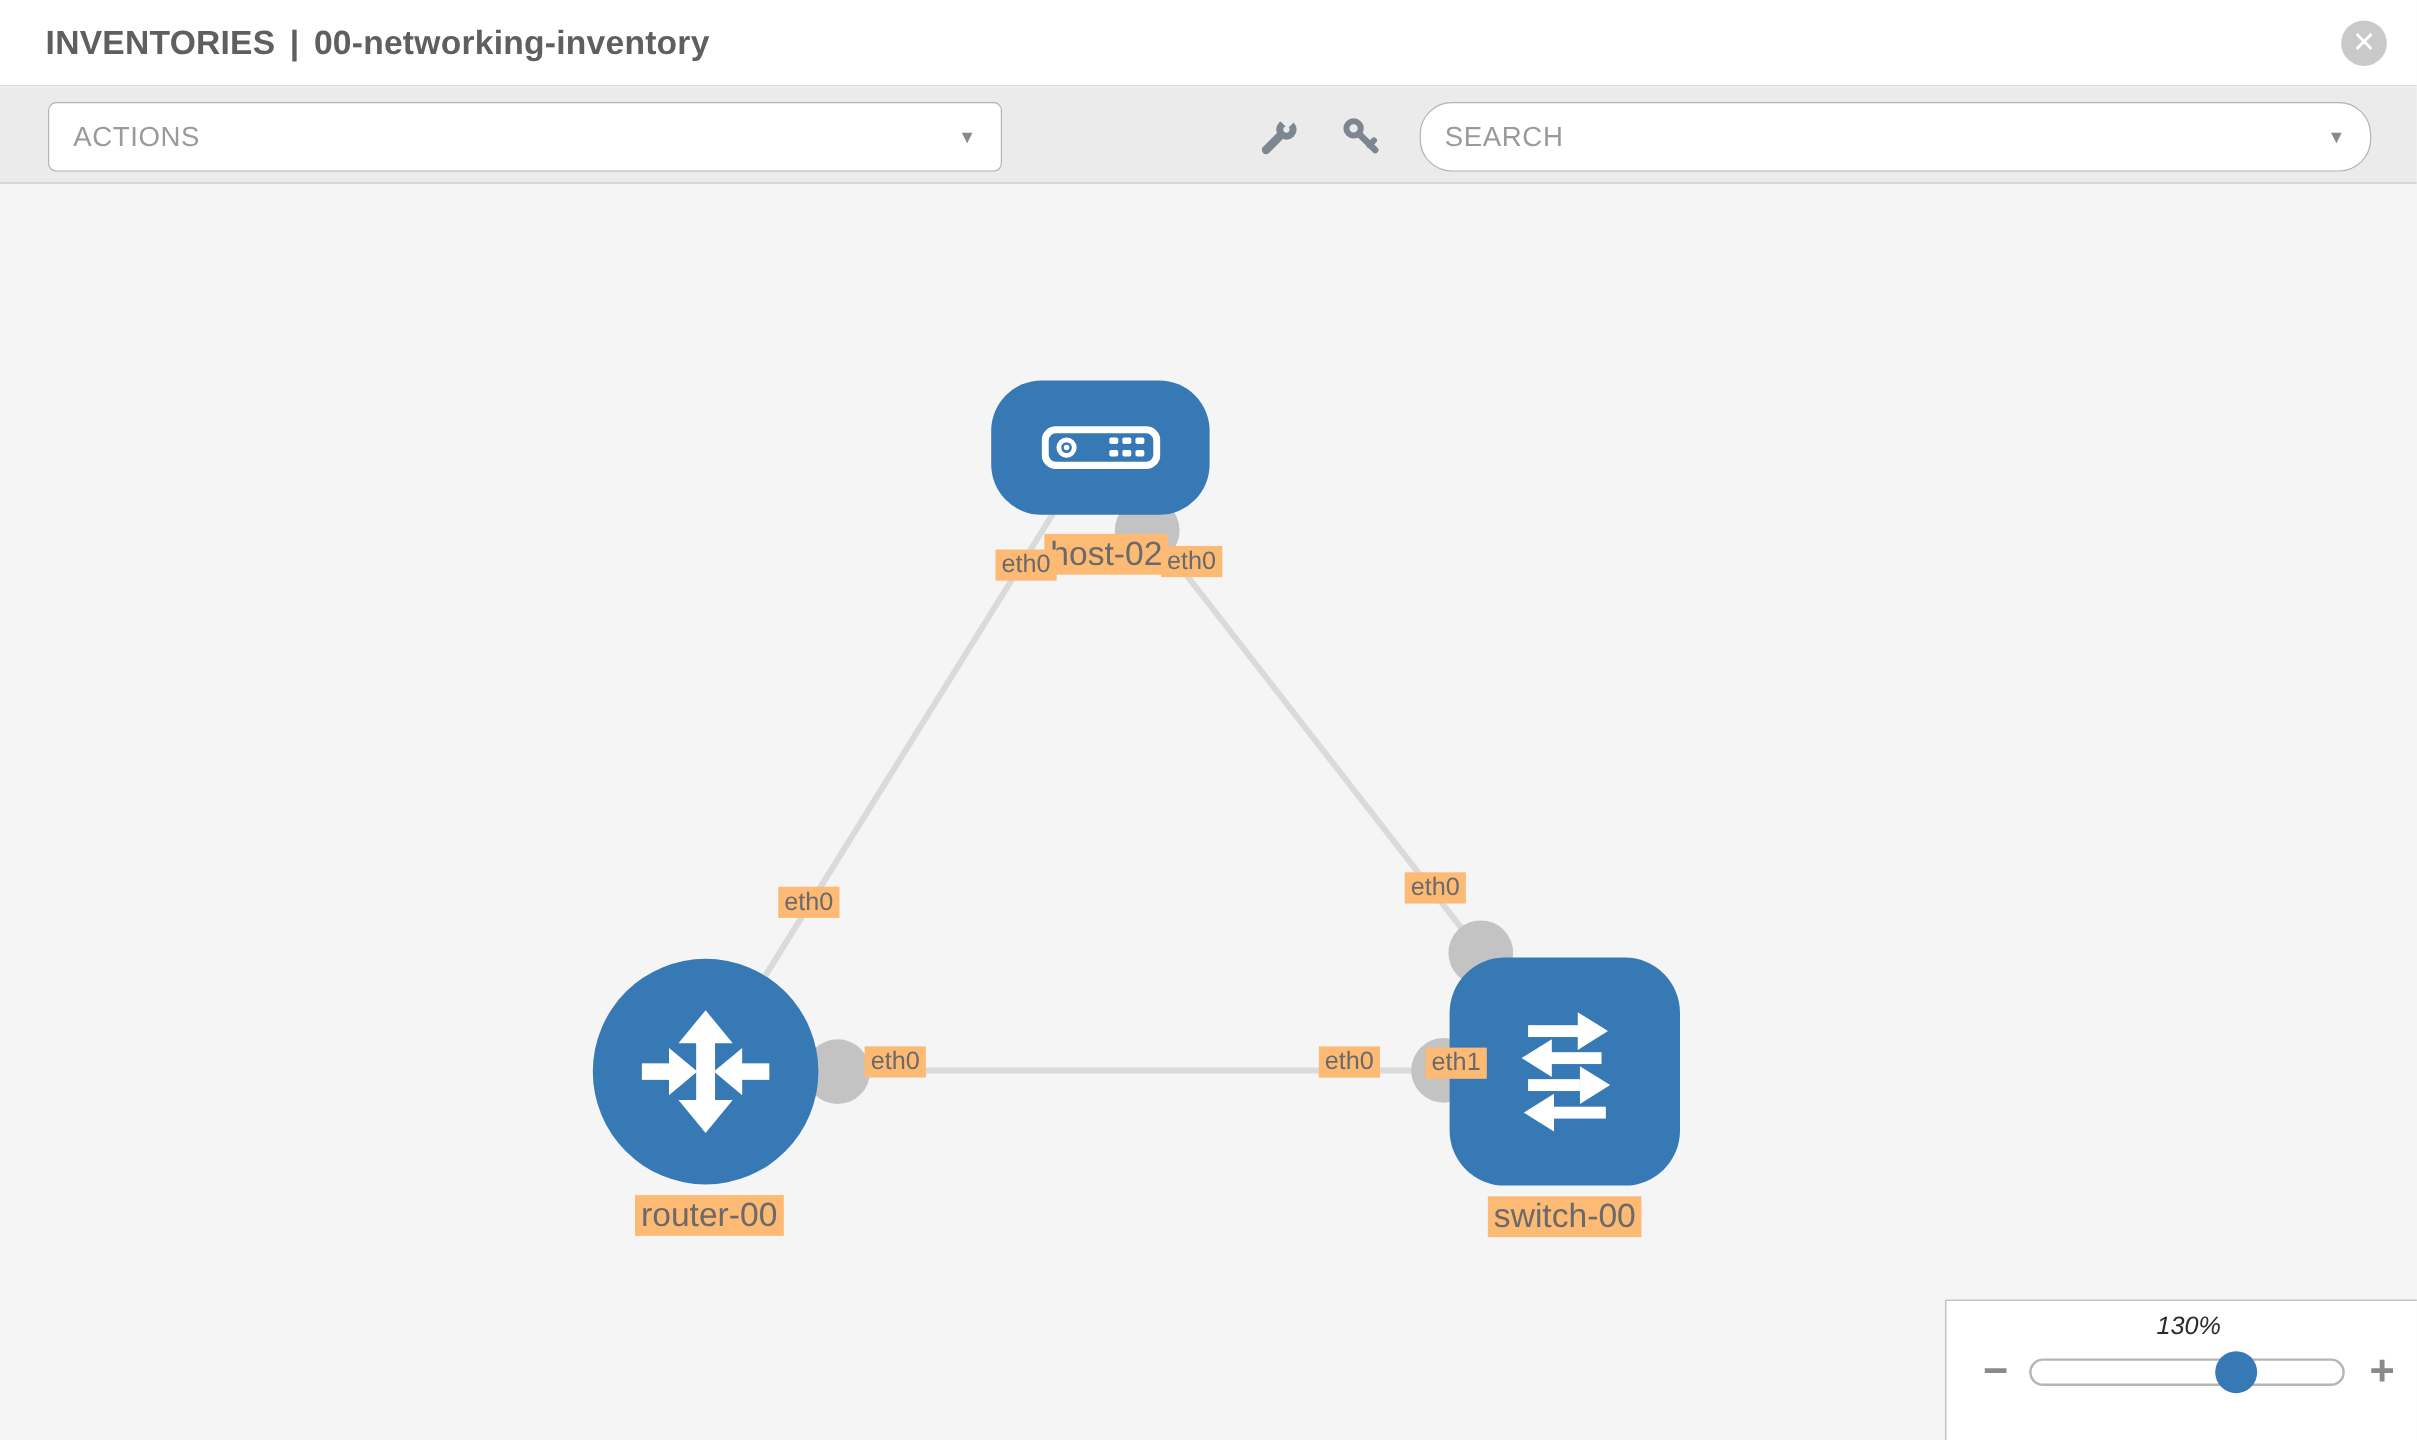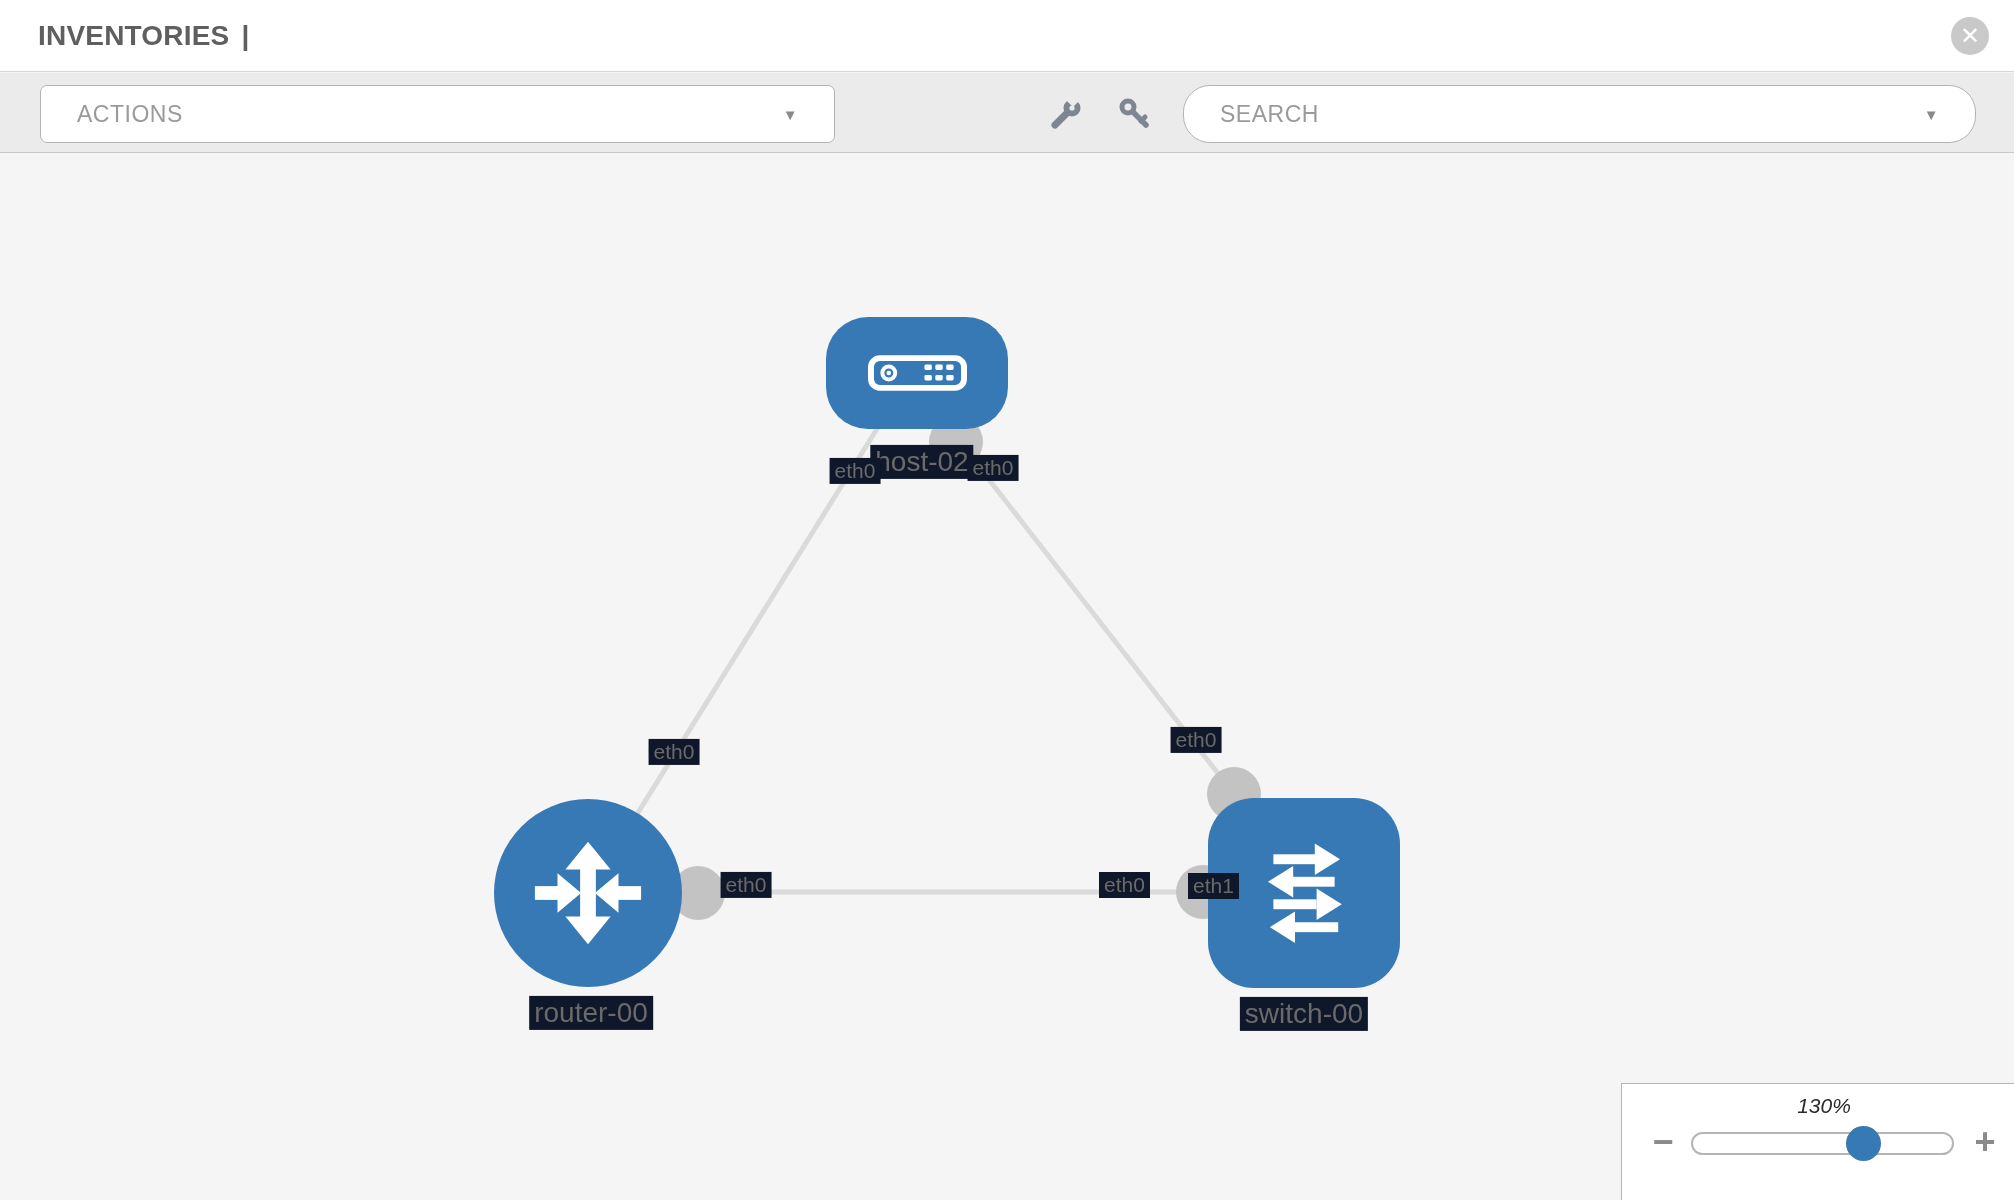--- a/index.html
+++ b/index.html
@@ -28,21 +28,21 @@
 
   
   .toolbar {
     position:absolute; left:0; top:73px; width:2014px; height:80px;
     background:#ebebeb; border-bottom:1px solid #c9c9c9;
   }
   .combo {
     position:absolute; top:12px; height:58px;
     background:#ffffff; border:1px solid #b3b3b3; border-radius:7px;
     display:flex; align-items:center; justify-content:space-between;
-    padding:0 36px; color:#9a9a9a; font-size:23px; letter-spacing:0.5px;
+    padding:0 20px; color:#9a9a9a; font-size:23px; letter-spacing:0.5px;
     cursor:pointer;
   }
   .combo .caret { color:#8a8a8a; font-size:15px; }
   .combo-actions { left:40px;  width:795px; }
   .combo-search  { left:1183px; width:793px;border-radius:27px; }
   .tool-icon-btn {
     position:absolute; top:12px; width:52px; height:58px;
     display:flex; align-items:center; justify-content:center; cursor:pointer;
   }
   .tool-icon-btn.wrench { left:1040px; }
@@ -55,21 +55,21 @@
   }
   .net-svg { position:absolute; left:0; top:0; z-index:1; }
 
   .node { position:absolute; z-index:2; background:#3679b5;
           display:flex; align-items:center; justify-content:center; cursor:pointer; }
   .node-host   { left:826px;  top:163px; width:182px; height:112px; border-radius:42px; }
   .node-router { left:494px;  top:645px; width:188px; height:188px; border-radius:50%; }
   .node-switch { left:1208px; top:644px; width:192px; height:190px; border-radius:46px; }
 
   .lbl {
-    position:absolute; z-index:3; background:#0f172a; color:#6a6a6a;
+    position:absolute; z-index:3; background:#fdba74; color:#6a6a6a;
     white-space:nowrap; line-height:1.15; padding:1px 5px;
   }
   .lbl-node { font-size:28px; }
   .lbl-if   { font-size:21px; }
   .ctr { transform:translate(-50%,-50%); }
 
   .lbl-host    { left:922px;  top:308px; }
   .lbl-router  { left:591px;  top:859px; }
   .lbl-switch  { left:1304px; top:860px;text-align:right; }
   .if-hr-h     { left:855px;  top:317px; }
@@ -105,20 +105,21 @@
     border-radius:50%; background:#3679b5; cursor:grab;
   }
 </style>
 </head>
 <body>
 
 <div class="header">
   <div class="title">
     <span>INVENTORIES</span>
     <span>|</span>
+    <span>00-networking-inventory</span>
   </div>
   <div class="close-btn">✕</div>
 </div>
 
 <div class="toolbar">
   <div class="combo combo-actions">
     <span>ACTIONS</span>
     <span class="caret">▼</span>
   </div>
 

